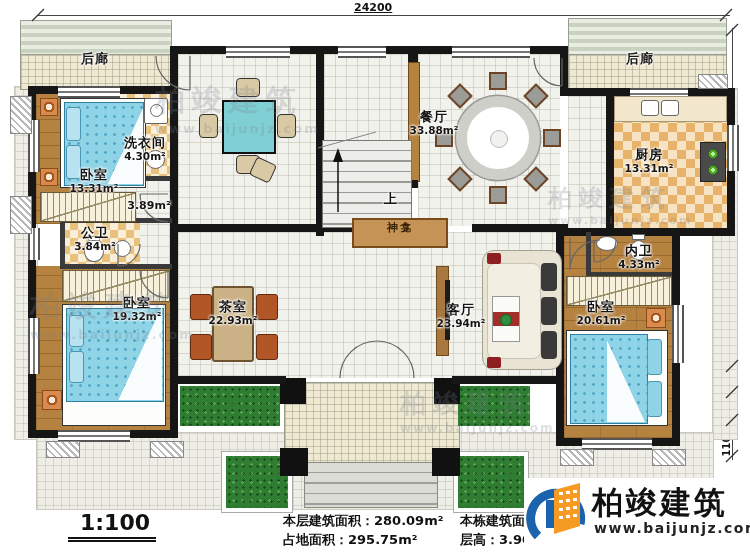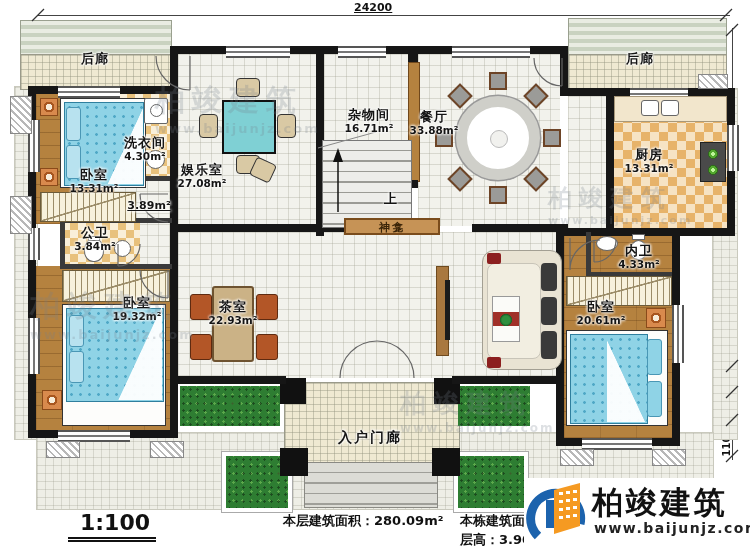--- a/index.html
+++ b/index.html
@@ -174,21 +174,21 @@
   <div class="tchair" style="left:236px;top:155px;width:22px;height:17px;"></div>
   <div class="tchair" style="left:199px;top:114px;width:17px;height:22px;"></div>
   <div class="tchair" style="left:277px;top:114px;width:17px;height:22px;"></div>
   <div class="tchair" style="left:252px;top:160px;width:20px;height:18px;transform:rotate(25deg);"></div>
 
   <div class="stairs" style="left:322px;top:140px;width:88px;height:86px;"></div>
   <div class="rlabel" style="left:380px;top:192px;width:22px;">
       <div class="rname">上</div>
     </div>
 
-  <div class="shrine" style="left:344px;top:218px;width:96px;height:17px;"><span>神龛</span></div>
+  <div class="shrine" style="left:352px;top:218px;width:96px;height:30px;"><span>神龛</span></div>
 
   <div class="abs" style="left:456px;top:96px;width:84px;height:84px;border-radius:50%;background:#fff;border:11px solid #cfcfc9;box-shadow:0 0 0 1.5px #999;box-sizing:border-box;"></div>
   <div class="abs" style="left:490px;top:130px;width:16px;height:16px;border-radius:50%;background:#f1f1ee;border:1px solid #bbb;"></div>
   <div class="dchair" style="left:489px;top:72px;"></div>
   <div class="dchair" style="left:527px;top:87px;transform:rotate(45deg);"></div>
   <div class="dchair" style="left:543px;top:129px;"></div>
   <div class="dchair" style="left:527px;top:170px;transform:rotate(45deg);"></div>
   <div class="dchair" style="left:489px;top:186px;"></div>
   <div class="dchair" style="left:451px;top:170px;transform:rotate(45deg);"></div>
   <div class="dchair" style="left:435px;top:129px;"></div>
@@ -279,62 +279,55 @@
       <div class="rname">后廊</div>
     </div>
   <div class="rlabel" style="left:116px;top:136px;width:58px;">
       <div class="rname">洗衣间</div>
       <div class="rarea">4.30m²</div>
     </div>
   <div class="rlabel" style="left:62px;top:168px;width:64px;">
       <div class="rname">卧室</div>
       <div class="rarea">13.31m²</div>
     </div>
-  <div class="rlabel" style="left:164px;top:163px;width:76px;">
-      <div class="rname">娱乐室</div>
-      <div class="rarea">27.08m²</div>
-    </div>
-  <div class="rlabel" style="left:333px;top:108px;width:72px;">
-      <div class="rname">杂物间</div>
-      <div class="rarea">16.71m²</div>
-    </div>
   <div class="rlabel" style="left:402px;top:110px;width:64px;">
       <div class="rname">餐厅</div>
       <div class="rarea">33.88m²</div>
     </div>
   <div class="rlabel" style="left:616px;top:148px;width:66px;">
       <div class="rname">厨房</div>
       <div class="rarea">13.31m²</div>
     </div>
   <div class="rlabel" style="left:122px;top:200px;width:54px;">
-      <div class="rarea" style="font-size:11px;text-decoration:underline;">3.89m²</div>
+      <div class="rarea" style="font-size:11px;">3.89m²</div>
     </div>
   <div class="rlabel" style="left:66px;top:226px;width:58px;">
       <div class="rname">公卫</div>
       <div class="rarea">3.84m²</div>
     </div>
   <div class="rlabel" style="left:608px;top:244px;width:62px;">
       <div class="rname">内卫</div>
       <div class="rarea">4.33m²</div>
     </div>
   <div class="rlabel" style="left:104px;top:296px;width:66px;">
       <div class="rname">卧室</div>
       <div class="rarea">19.32m²</div>
     </div>
   <div class="rlabel" style="left:203px;top:300px;width:60px;">
       <div class="rname">茶室</div>
       <div class="rarea">22.93m²</div>
     </div>
+  <div class="rlabel" style="left:426px;top:303px;width:70px;">
+      <div class="rname">客厅</div>
+      <div class="rarea">23.94m²</div>
+    </div>
   <div class="rlabel" style="left:566px;top:300px;width:70px;">
       <div class="rname">卧室</div>
       <div class="rarea">20.61m²</div>
     </div>
-  <div class="rlabel" style="left:310px;top:430px;width:120px;">
-      <div class="rname" style="font-size:14px;letter-spacing:2px;">入户门廊</div>
-    </div>
 
   <div class="wm" style="left:155px;top:80px;">
       <div class="wm-name">柏竣建筑</div>
       <div class="wm-site">www.baijunjz.com</div>
     </div>
   <div class="wm" style="left:30px;top:286px;">
       <div class="wm-name">柏竣建筑</div>
       <div class="wm-site">www.baijunjz.com</div>
     </div>
   <div class="wm" style="left:400px;top:386px;">
@@ -344,20 +337,21 @@
   <div class="wm" style="left:548px;top:182px;">
       <div class="wm-name" style="font-size:24px;">柏竣建筑</div>
       <div class="wm-site" style="font-size:11px;">www.baijunjz.com</div>
     </div>
 
   <div class="tblock" style="left:68px;top:510px;border-bottom:5px double #111;padding:0 6px 2px 2px;display:flex;align-items:baseline;">
     <span class="scaletxt">1:100</span>
   </div>
   <div class="tblock" style="left:283px;top:511px;">
     <div class="statline"><span>本层建筑面积：</span><span>280.09m²</span></div>
+    <div class="statline"><span>占地面积：</span><span>295.75m²</span></div>
   </div>
   <div class="tblock" style="left:460px;top:511px;">
     <div class="statline"><span>本栋建筑面积：</span><span>825.36m²</span></div>
     <div class="statline"><span>层高：</span><span>3.90m</span></div>
   </div>
 
   <div class="abs" style="left:524px;top:478px;width:220px;height:72px;background:#fff;">
     <svg width="64" height="68" viewBox="0 0 64 68" style="position:absolute;left:0;top:2px;">
       <path d="M14,56 A25,25 0 1 1 56,44" stroke="#1c63ad" stroke-width="9" fill="none"></path>
       <polygon points="30,10 56,3 56,46 30,54" fill="#f59a22"></polygon>

